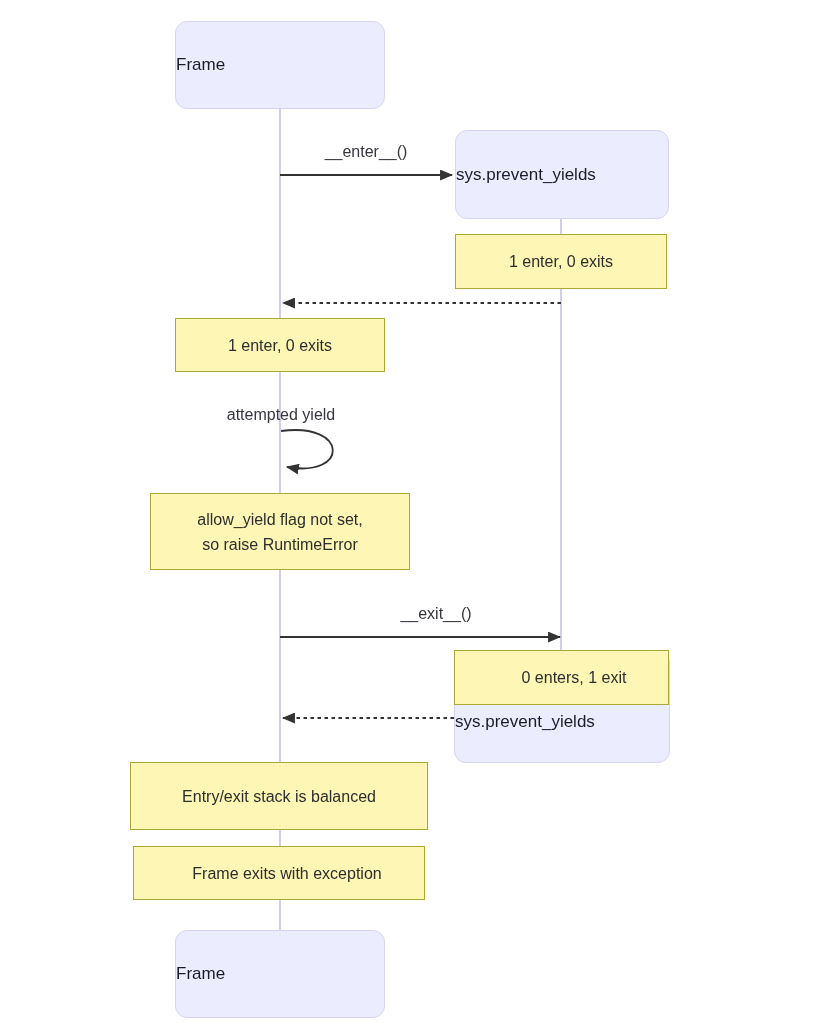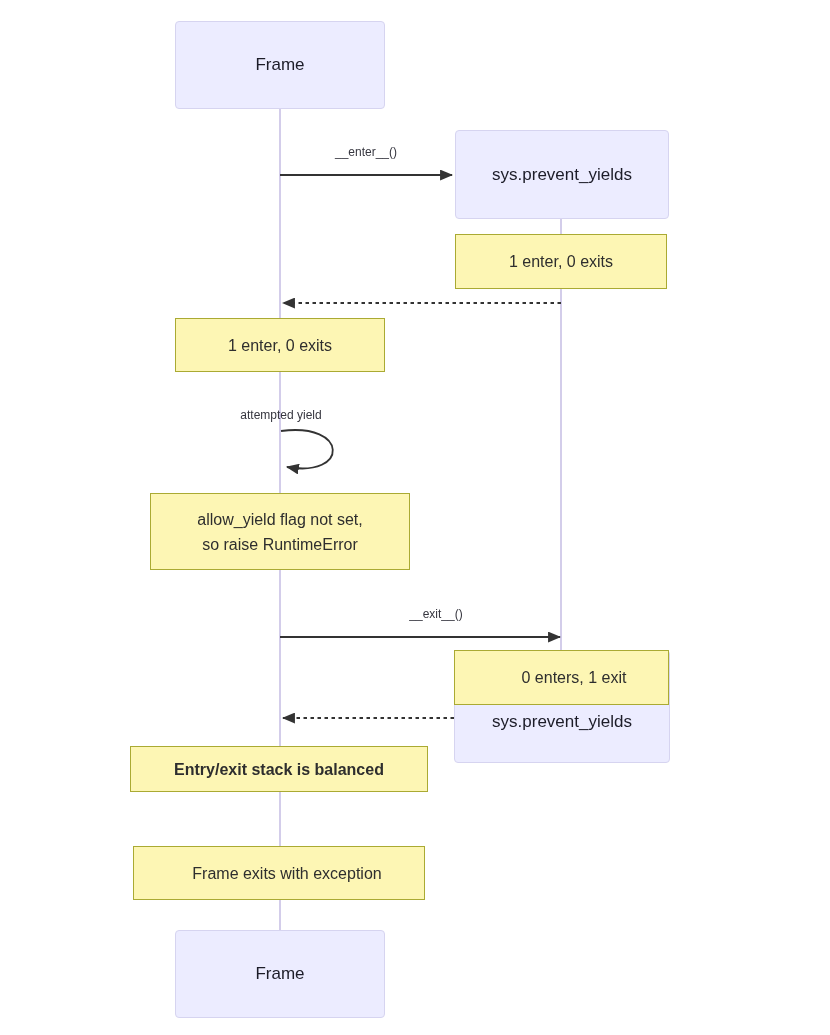--- a/index.html
+++ b/index.html
@@ -13,24 +13,23 @@
   }
   .links {
     position: absolute;
     left: 0; top: 0;
     width: 830px; height: 1035px;
   }
   .actor {
     position: absolute;
     background: #ECECFF;
     border: 1px solid #D6D4F0;
-    border-radius: 4px;
+    border-radius: 12px;
     display: flex;
     align-items: center;
-    justify-content: center;
     font-size: 17px;
     color: #1c1c28;
     box-sizing: border-box;
   }
   .actor--frame-top    { left: 175px; top: 21px;  width: 210px; height: 88px; }
   .actor--sys-top      { left: 455px; top: 130px; width: 214px; height: 89px; }
   .actor--sys-bottom   { left: 454px; top: 650px; width: 216px; height: 113px;
                          align-items: flex-start; padding-top: 61px; }
   .actor--frame-bottom { left: 175px; top: 930px; width: 210px; height: 88px; }
   .note {
@@ -44,25 +43,25 @@
     font-size: 16px;
     color: #2e2e2e;
     text-align: right;
     line-height: 25px;
     box-sizing: border-box;
   }
   .note--sys-enter   { left: 455px; top: 234px; width: 212px; height: 55px; }
   .note--frame-enter { left: 175px; top: 318px; width: 210px; height: 54px; }
   .note--runtime     { left: 150px; top: 493px; width: 260px; height: 77px; }
   .note--sys-exit    { left: 454px; top: 650px; width: 215px; height: 55px; padding-left: 25px; }
-  .note--balanced    { left: 130px; top: 746px; width: 298px; height: 46px; font-weight: bold; }
+  .note--balanced    { left: 130px; top: 762px; width: 298px; height: 68px; }
   .note--exception   { left: 133px; top: 846px; width: 292px; height: 54px; padding-left: 16px; }
   .msg {
     position: absolute;
-    font-size: 12px;
+    font-size: 16px;
     color: #36363f;
     text-align: center;
     line-height: 20px;
   }
   .msg--enter  { left: 266px; top: 142px; width: 200px; }
   .msg--yield  { left: 181px; top: 405px; width: 200px; }
   .msg--exit   { left: 336px; top: 604px; width: 200px; }
 </style>
 </head>
 <body>

